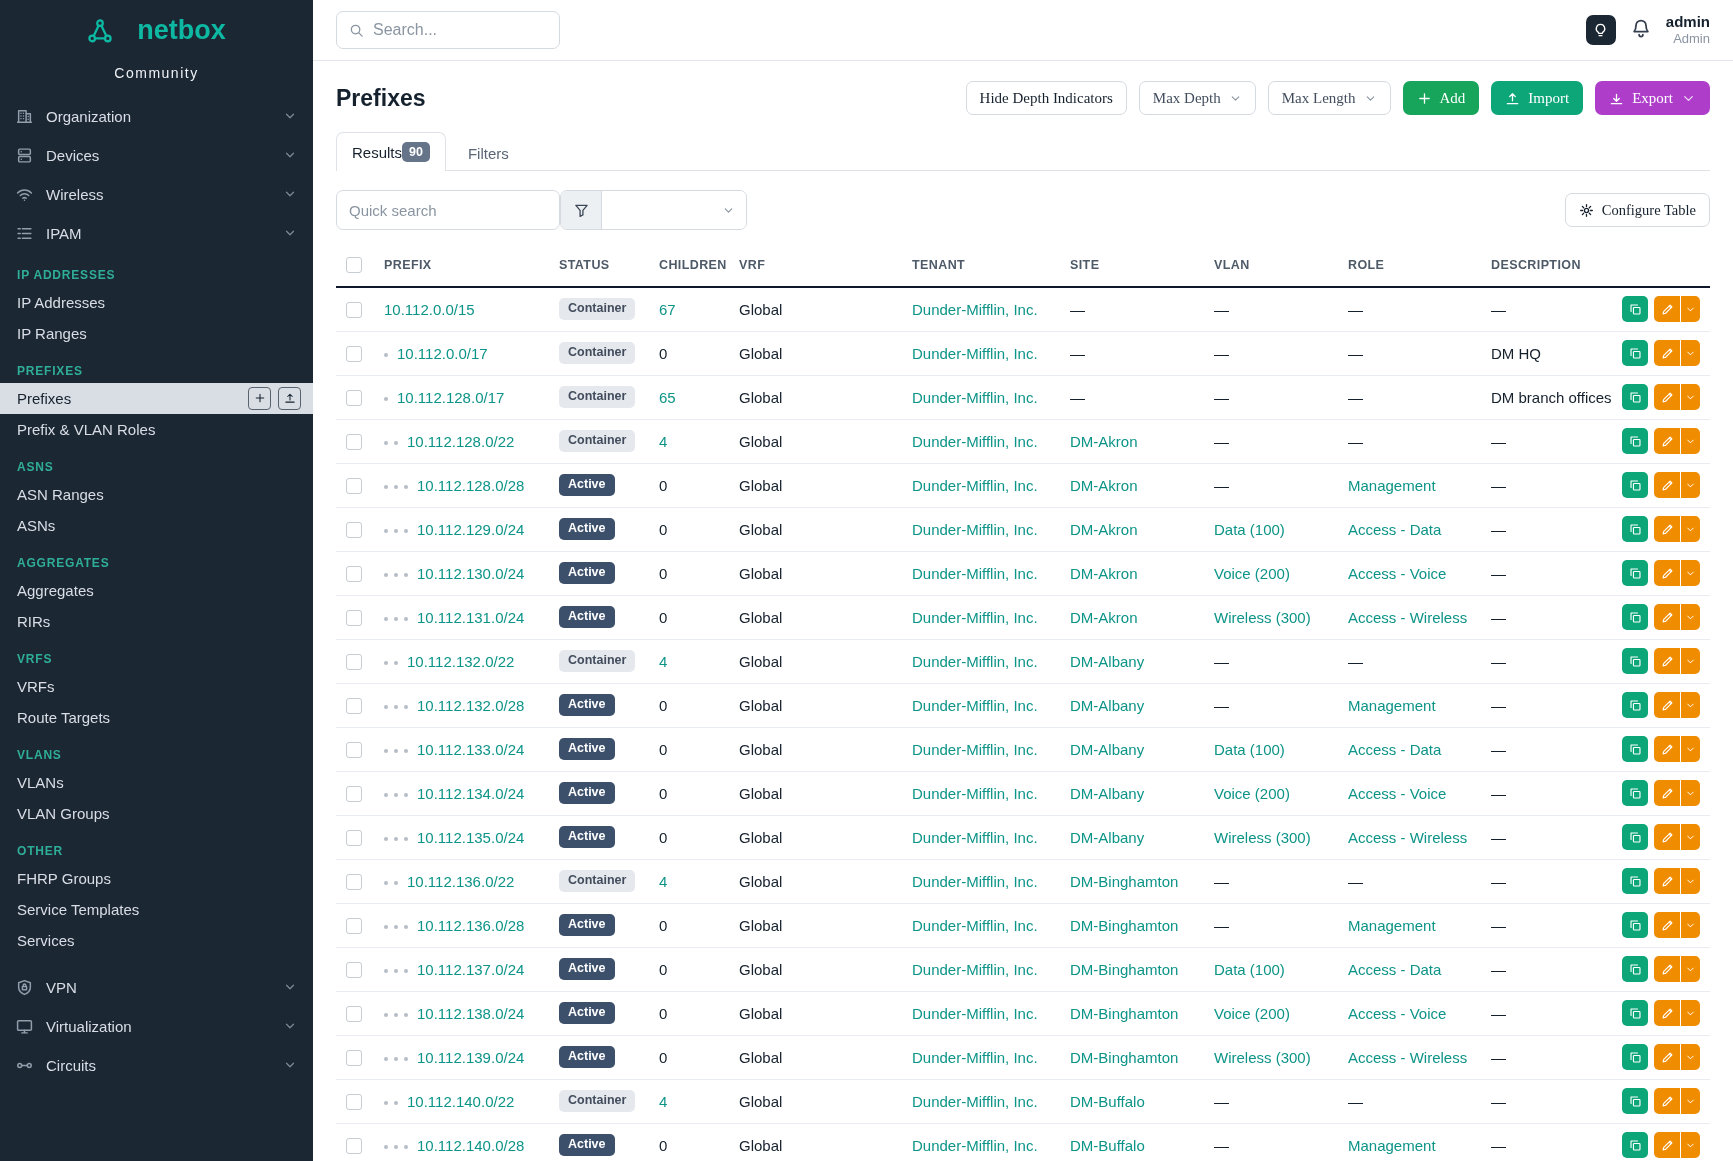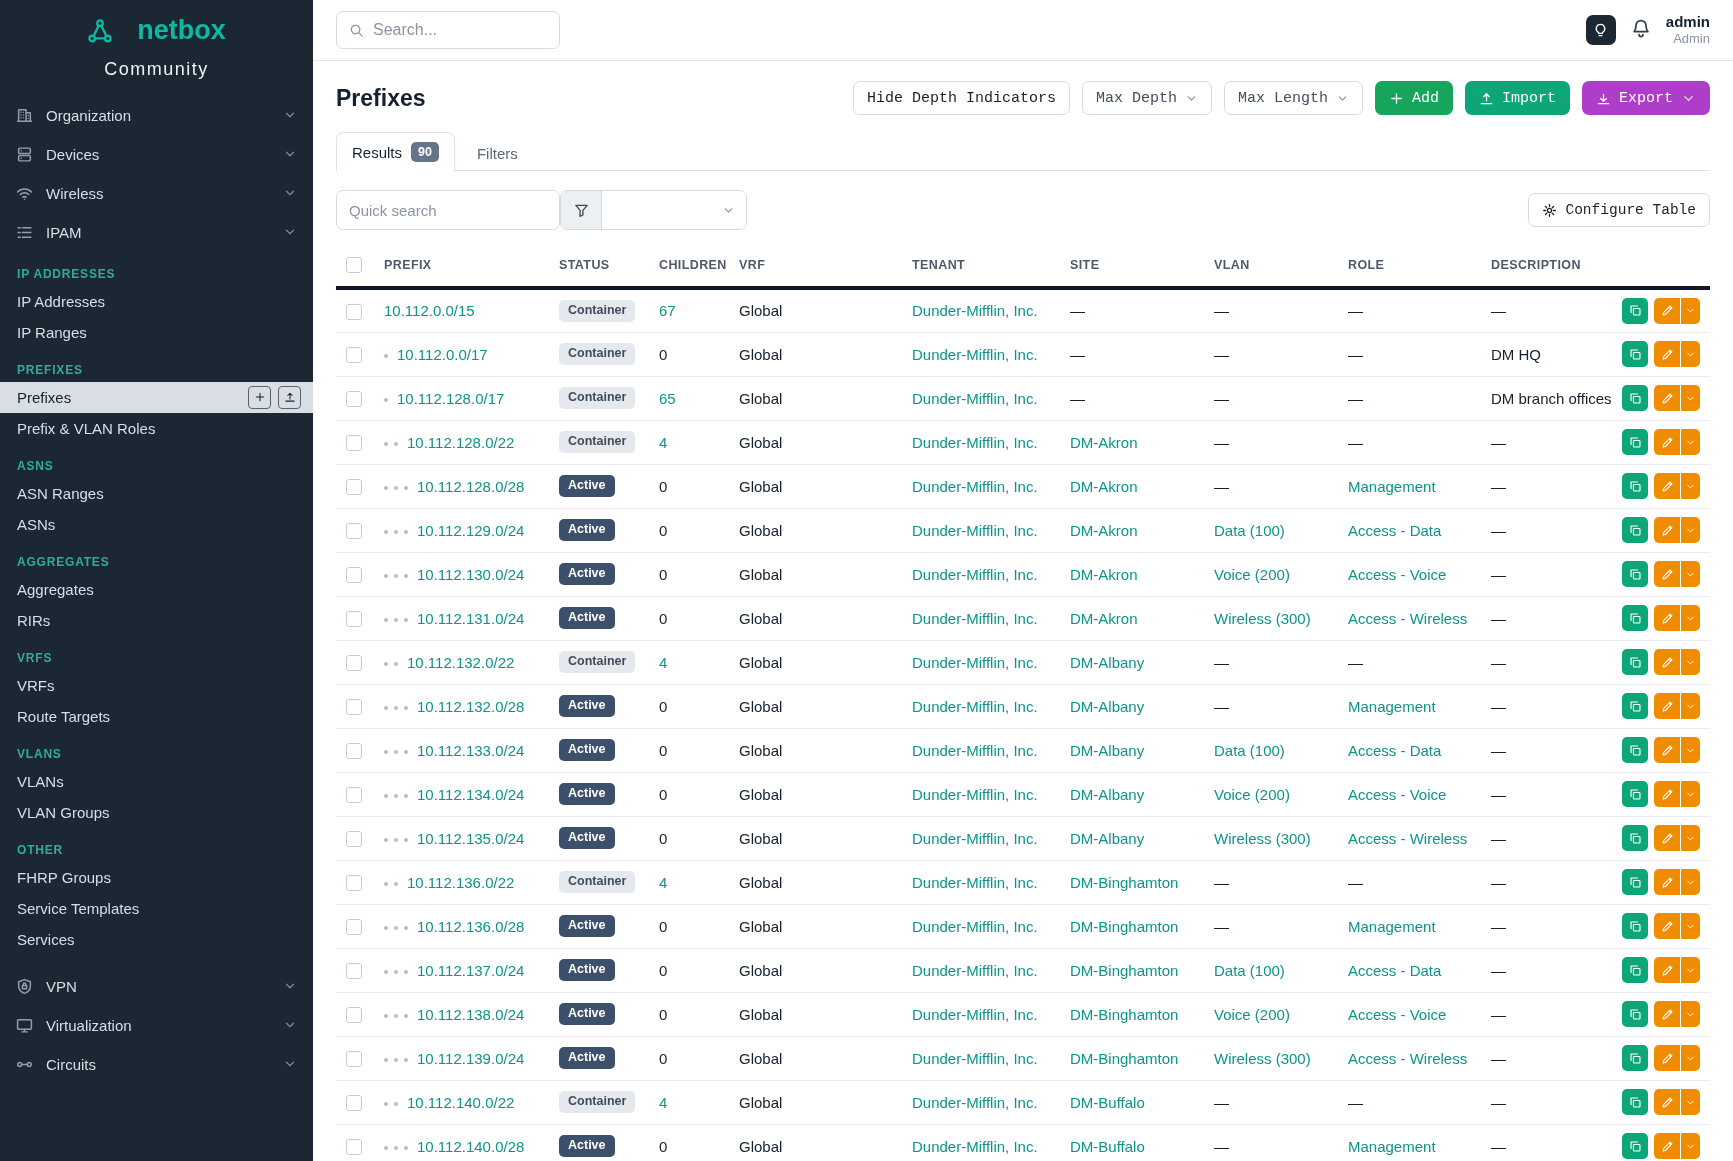--- a/index.html
+++ b/index.html
@@ -7,21 +7,21 @@
   body{font-family:"Liberation Sans","DejaVu Sans",sans-serif;background:#fff;color:#16212e;display:flex;font-size:15px}
   a{text-decoration:none}
   .icon{display:inline-flex;align-items:center;justify-content:center;line-height:1}
   .icon svg{width:1em;height:1em;display:block}
 
   
   .sidebar{width:313px;min-width:313px;height:100%;background:var(--sidebar-bg,#1c2734);display:flex;flex-direction:column;overflow:hidden}
   .brand{padding:15px 0 8px;text-align:center}
   .brand-row{display:inline-flex;align-items:center;gap:24px;font-size:27px;font-weight:700;color:var(--brand-teal,#0db9a2)}
   .brand-row .icon{font-size:26px}
-  .brand-sub{margin-top:12px;color:#eef2f6;font-size:18px;letter-spacing:1.5px}
+  .brand-sub{margin-top:18px;color:#eef2f6;font-size:14px;letter-spacing:1.5px}
   .nav{flex:1;padding-top:8px}
   .nav-item{display:flex;align-items:center;gap:13px;height:39px;padding:0 16px;color:#d9dee6;cursor:pointer}
   .nav-item .icon{font-size:17px;color:#939eac}
   .nav-item .chev{margin-left:auto;font-size:14px;color:#7f8a99}
   .nav-section-title{padding:15px 17px 5px;font-size:12px;font-weight:700;letter-spacing:.8px;color:var(--section-teal,#2fae97)}
   .nav-sub{display:flex;align-items:center;height:31px;padding:0 12px 0 17px;color:#d9dee6;cursor:pointer}
   .nav-sub.active{background:#d9dee4;color:#16212e}
   .qa{margin-left:auto;display:flex;gap:7px}
   .qa-btn{width:23px;height:23px;border:1px solid #4d5temp;border:1px solid #4d5664;border-radius:4px;background:transparent;color:#1d2836;display:flex;align-items:center;justify-content:center;font-size:12px;cursor:pointer}
   .nav-sub.active .qa-btn{border-color:#59626f;color:#16212e}
@@ -37,48 +37,48 @@
   .bulb-badge{width:30px;height:30px;border-radius:7px;background:var(--sidebar-bg,#1c2734);color:#fff;display:flex;align-items:center;justify-content:center;font-size:15px;cursor:pointer;border:0}
   .bell{font-size:20px;color:#333e4e;cursor:pointer;background:none;border:0}
   .user-text{text-align:right;line-height:1.25}
   .user-name{font-weight:700;font-size:15px}
   .user-role{font-size:13px;color:#8a95a1}
 
   .content{flex:1;padding:0 23px;min-height:0}
   .page-head{display:flex;align-items:center;justify-content:space-between;margin-top:20px}
   .page-title{font-size:23px;font-weight:600}
   .toolbar{display:flex;align-items:center;gap:12px}
-  .btn{height:34px;border-radius:7px;display:inline-flex;align-items:center;gap:8px;padding:8px 13px;font-size:15px;font-family:Liberation Mono, monospace;border:1px solid transparent;cursor:pointer;background:#fff;white-space:nowrap;color:#16212e}
+  .btn{height:34px;border-radius:7px;display:inline-flex;align-items:center;gap:8px;padding:8px 13px;font-size:15px;font-family:Liberation Serif, serif;border:1px solid transparent;cursor:pointer;background:#fff;white-space:nowrap;color:#16212e}
   .btn-outline{border-color:#d5dae0}
   .btn-select{color:#424e5e}
   .btn .chev{font-size:13px;color:#8a95a1}
   .btn-green{background:var(--add-green,#16a55a);color:#fff}
   .btn-teal{background:var(--import-teal,#0ca678);color:#fff}
   .btn-purple{background:var(--export-purple,#ae3ec9);color:#fff}
   .btn-green .icon,.btn-teal .icon,.btn-purple .icon{font-size:15px}
   .btn-purple .chev{color:#f0dcf7}
 
   .tabs{margin-top:17px;border-bottom:1px solid #dfe3e8;display:flex;align-items:flex-end;gap:6px}
-  .tab{display:inline-flex;align-items:center;gap:9px;padding:9px 15px;font-size:15px;color:#5a6676;cursor:pointer;border:1px solid transparent;border-bottom:0;margin-bottom:-1px;background:transparent}
+  .tab{display:inline-flex;align-items:center;padding:9px 15px;font-size:15px;color:#5a6676;cursor:pointer;border:1px solid transparent;border-bottom:0;margin-bottom:-1px;background:transparent}
   .tab-active{background:#fff;border-color:#dfe3e8;border-radius:7px 7px 0 0;color:#16212e}
   .tab-badge{background:#66748a;color:#fff;font-size:12.5px;font-weight:700;padding:3px 7px;border-radius:5px}
 
   .table-controls{margin-top:19px;display:flex;align-items:center;justify-content:space-between}
   .controls-left{display:flex;align-items:center;}
   .quick-search{width:224px;height:40px;border:1px solid #d5dae0;border-radius:7px;padding:0 12px;font-size:15px;font-family:inherit;color:#16212e;outline:0}
   .quick-search::placeholder{color:#8a95a1}
   .filter-group{display:flex;height:40px;border:1px solid #d5dae0;border-radius:7px;overflow:hidden}
   .filter-toggle{width:41px;background:#edf0f3;border:0;border-right:1px solid #d5dae0;display:flex;align-items:center;justify-content:center;color:#3c4858;font-size:15px;cursor:pointer}
   .filter-select{width:144px;background:#fff;border:0;display:flex;align-items:center;justify-content:flex-end;padding:0 11px;color:#8a95a1;font-size:13px;cursor:pointer}
   .btn-configure{font-size:14.5px}
   .btn-configure .icon{font-size:15px}
 
   
   .prefix-table{width:100%;table-layout:fixed;border-collapse:collapse;margin-top:14px;font-size:15px}
-  .prefix-table th{font-size:12.5px;font-weight:700;letter-spacing:.4px;color:#4e5a68;text-align:left;padding:13px 10px;border-bottom:4px solid #0f172a;white-space:nowrap;overflow:hidden}
+  .prefix-table th{font-size:12.5px;font-weight:700;letter-spacing:.4px;color:#4e5a68;text-align:left;padding:13px 10px;border-bottom:2px solid #0f172a;white-space:nowrap;overflow:hidden}
   .prefix-table td{height:44px;padding:0 10px;border-bottom:1px solid #e9ecf0;white-space:nowrap;overflow:hidden}
   .tlink{color:var(--accent-teal,#0d9488);cursor:pointer}
   .dash{color:#16212e}
   .badge{display:inline-block;font-size:12.5px;font-weight:600;padding:4px 9px;border-radius:5px;line-height:1.1}
   .badge-container{background:#e5e9ee;color:#424c5c}
   .badge-active{background:var(--status-active-bg,#3c506b);color:#fff}
   .depth-dots{display:inline-flex;gap:6px;margin-right:9px;vertical-align:2px}
   .dot{width:4px;height:4px;border-radius:50%;background:#b6bdc6;display:inline-block}
   .row-actions{display:flex;justify-content:flex-end;align-items:center;gap:1px}
   .action-btn{height:26px;border:0;border-radius:5px;color:#fff;display:inline-flex;align-items:center;justify-content:center;cursor:pointer;font-size:13px;padding:0}

